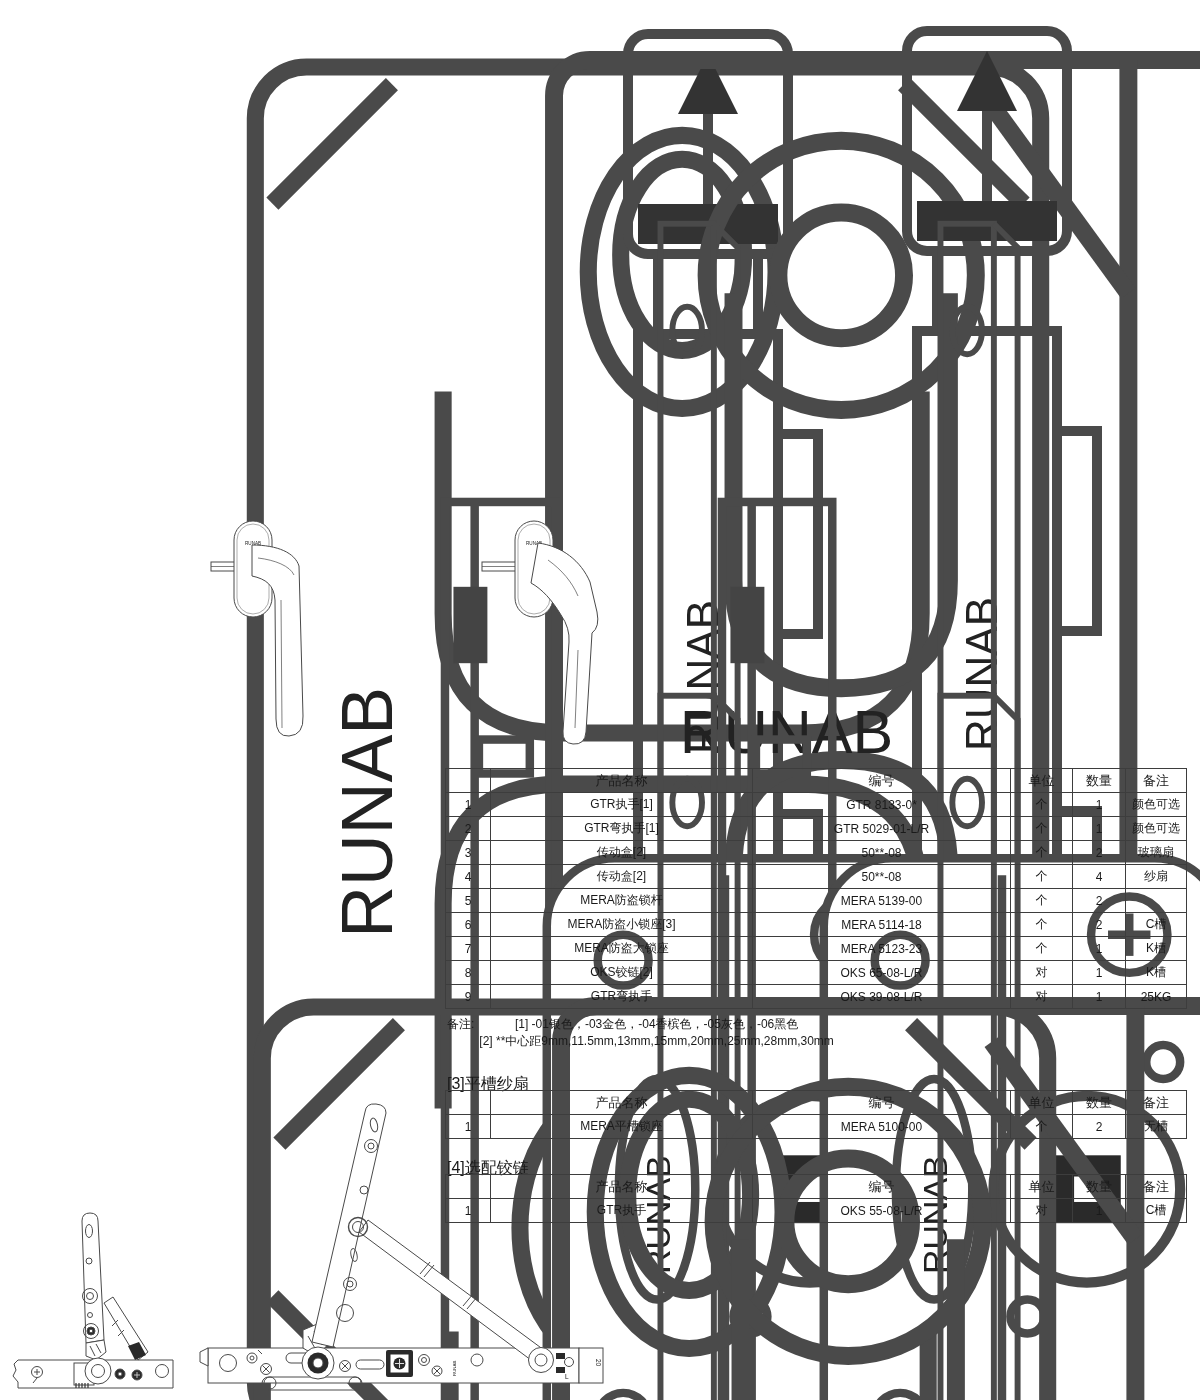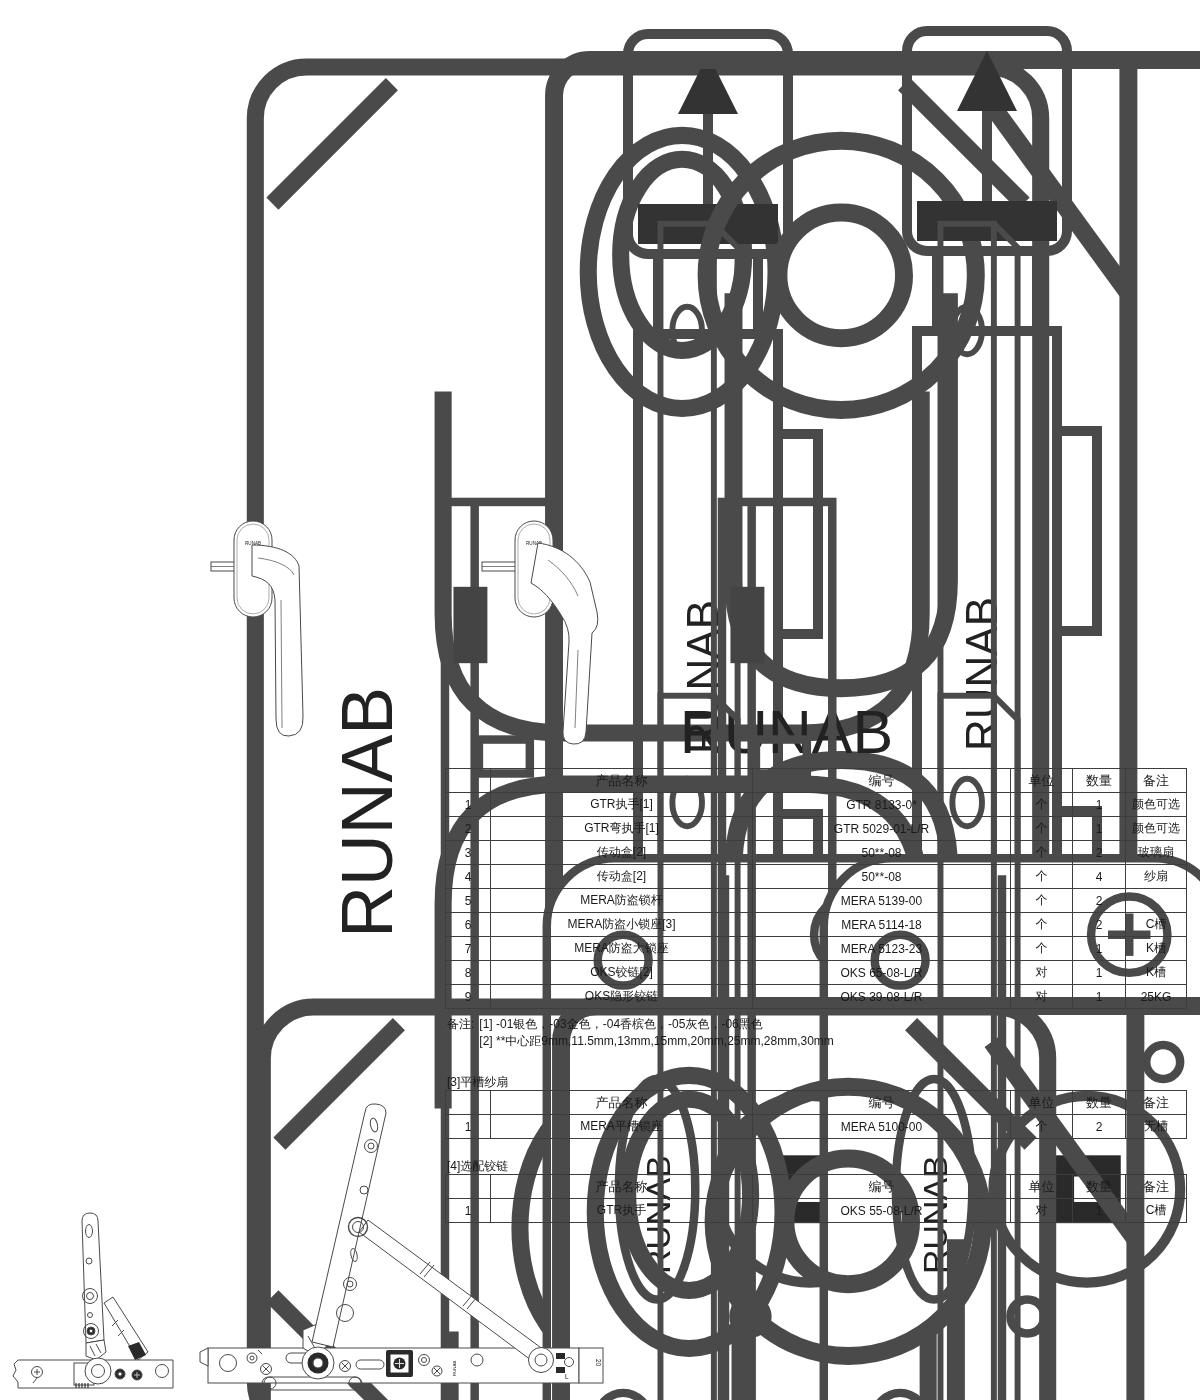--- a/index.html
+++ b/index.html
@@ -14,22 +14,22 @@
     border:1px solid #3d3d3d; height:23px; padding:0 2px;
     text-align:center; vertical-align:middle;
     font-weight:normal; font-size:12px; color:#1a1a1a;
     overflow:hidden; white-space:nowrap;
   }
   table.parts th { font-size:13px; }
   table.parts td.note, table.parts th.note-h { font-size:12px; }
   col.c0 { width:45px; }  col.c1 { width:262px; }
   col.c2 { width:258px; } col.c3 { width:62px; }
   col.c4 { width:53px; }  col.c5 { width:61px; }
-  .sec-title { position:absolute; font-size:12px; color:#1a1a1a; }
-  .remarks { position:absolute; display:flex; gap:5px; font-size:12px; line-height:17px; color:#1a1a1a; }
+  .sec-title { position:absolute; font-size:16px; color:#1a1a1a; }
+  .remarks { position:absolute; display:flex; gap:5px; font-size:12px; line-height:17px; color:#1a1a1a;text-align:center; }
   .remarks .lines > div { white-space:nowrap; }
   text { font-family:"Liberation Sans","DejaVu Sans",sans-serif; }
 </style>
 </head>
 <body>
 
 <svg class="art" width="1200" height="1400" viewBox="0 0 1200 1400">
   <defs>
 
     <symbol id="keeper-small" viewBox="0 0 48 82" overflow="visible">
@@ -389,21 +389,21 @@
         <tr>
           <td>8</td>
           <td>OKS铰链[2]</td>
           <td>OKS 65-08-L/R</td>
           <td>对</td>
           <td>1</td>
           <td class="note">K槽</td>
         </tr>
         <tr>
           <td>9</td>
-          <td>OKS隐形铰链</td>
+          <td>GTR弯执手</td>
           <td>OKS 39-08-L/R</td>
           <td>对</td>
           <td>1</td>
           <td class="note">25KG</td>
         </tr>
       </tbody>
     </table>
 </div>
 
 <div class="remarks" style="left:447px; top:1016px;">

